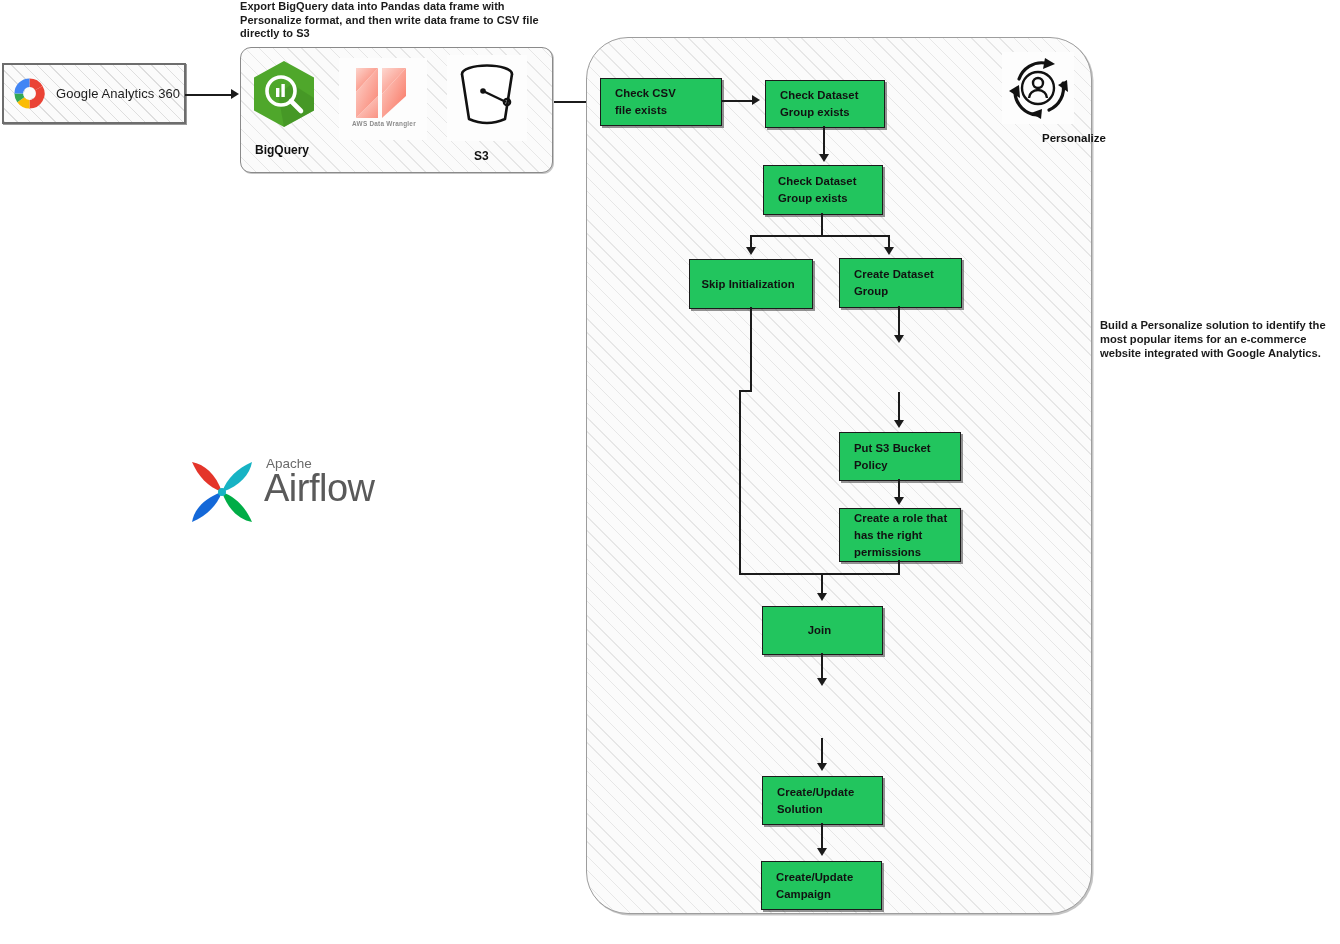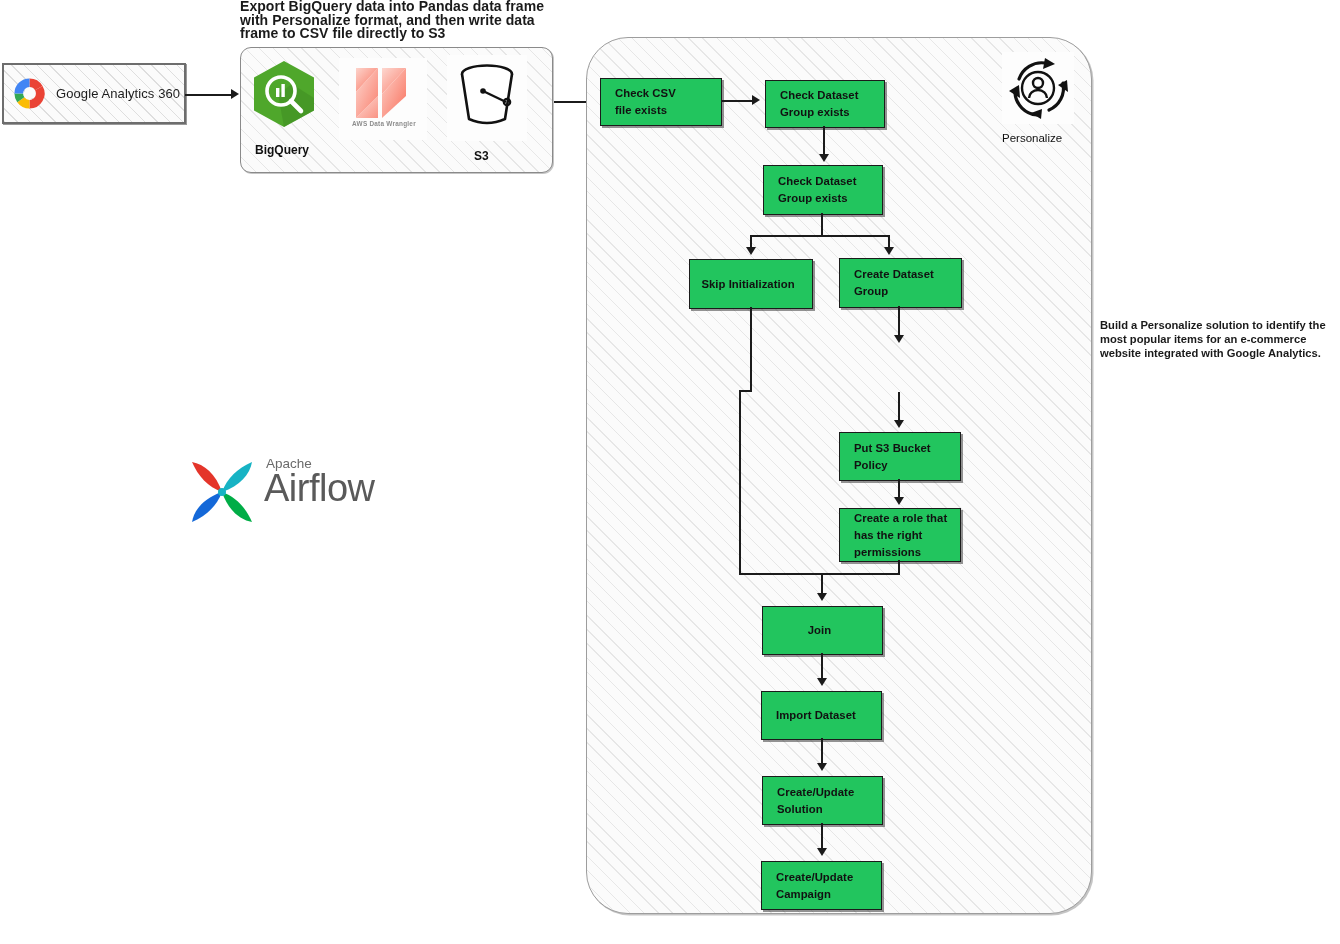--- a/index.html
+++ b/index.html
@@ -21,21 +21,21 @@
   }
   #ga-box .hatch{position:absolute;inset:0;
     background-image:repeating-linear-gradient(45deg,
       rgba(120,120,120,.22) 0 1px, rgba(0,0,0,0) 1px 9px);}
   #ga-label{position:relative;margin-left:52px;font-size:13px;color:#1d1d1d;
     letter-spacing:.1px;white-space:nowrap;}
   #ga-logo{position:absolute;left:8px;top:11px;width:35px;height:35px;}
 
   
   #export-note{
-    left:240px;top:0px;width:312px;font-size:14px;font-weight:bold;color:#1a1a1a;
+    left:240px;top:0px;width:312px;font-size:11px;font-weight:bold;color:#1a1a1a;
     line-height:13.5px;letter-spacing:.05px;
   }
   #export-group{
     left:240px;top:47px;width:311px;height:124px;
     border:1.6px solid #8a8a8a;border-radius:11px;background:#fbfbfb;overflow:hidden;
     box-shadow:1px 1px 0 rgba(140,140,140,.5);
   }
   #export-group .hatch{position:absolute;inset:0;
     background-image:repeating-linear-gradient(45deg,
       rgba(130,130,130,.17) 0 1px, rgba(0,0,0,0) 1px 10px);}
@@ -59,21 +59,21 @@
     left:586px;top:37px;width:504px;height:875px;
     border:1.7px solid #9d9d9d;border-radius:42px;background:#fbfbfb;overflow:hidden;
     box-shadow:1.5px 1.5px 0 rgba(150,150,150,.55);
   }
   #main-container .hatch{position:absolute;inset:0;
     background-image:repeating-linear-gradient(45deg,
       rgba(125,125,125,.16) 0 1px, rgba(0,0,0,0) 1px 10px);}
 
   
   #personalize-tile{left:1002px;top:52px;width:72px;height:72px;background:#fdfdfd;}
-  #personalize-label{left:1002px;top:132px;font-size:11.5px;font-weight:normal;color:#111;}
+  #personalize-label{left:1042px;top:132px;font-size:11.5px;font-weight:bold;color:#111;}
 
   
   .node{
     position:absolute;background:#22c55e;border:1.7px solid #1b1b1b;
     box-shadow:2px 2px 0 rgba(60,60,60,.55);
     display:flex;align-items:center;
     font-size:11.3px;font-weight:bold;color:#111;line-height:17px;
     letter-spacing:.05px;
   }
   .node .txt{padding-left:14px;padding-right:6px;white-space:pre-line;}
@@ -227,23 +227,20 @@
   <div class="node abs" style="left:839px;top:508px;width:120px;height:52px;align-items:center;">
     <span class="txt">Create a role that
 has the right
 permissions</span>
   </div>
 
   <div class="node abs center" style="left:762px;top:606px;width:119px;height:47px;">
     <span class="txt">Join</span>
   </div>
 
-  <div class="node abs" style="left:761px;top:691px;width:119px;height:47px;">
-    <span class="txt">Import Dataset</span>
-  </div>
 
   <div class="node abs" style="left:762px;top:776px;width:119px;height:47px;">
     <span class="txt">Create/Update
 Solution</span>
   </div>
 
   <div class="node abs" style="left:761px;top:861px;width:119px;height:47px;">
     <span class="txt">Create/Update
 Campaign</span>
   </div>

